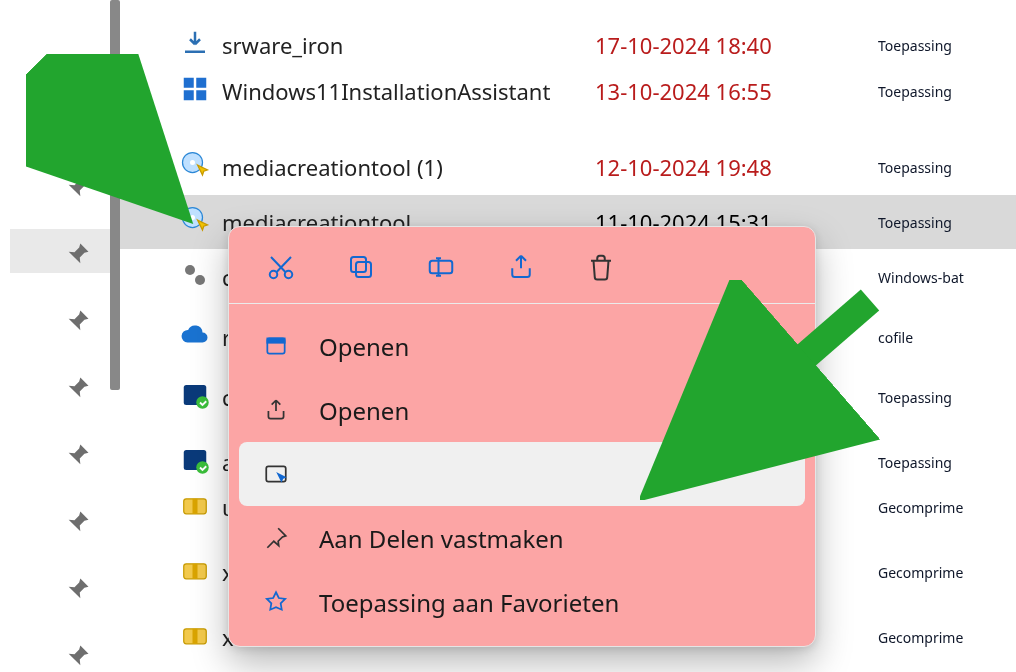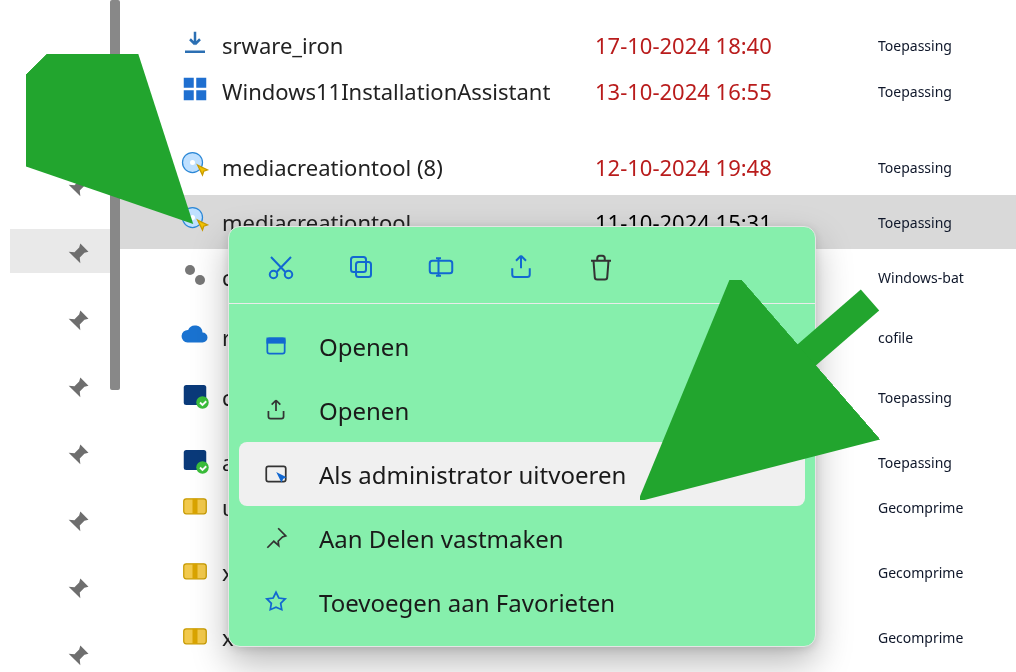--- a/index.html
+++ b/index.html
@@ -88,21 +88,21 @@
     white-space: nowrap;
   }
   .row.selected .date { color: #000000; }
 
   
   .ctxmenu {
     position: absolute;
     left: 228px;
     top: 226px;
     width: 588px;
-    background: #86efac;
+    background: #fca5a5;
     border: 1px solid #e5e5e5;
     border-radius: 12px;
     box-shadow: 0 16px 36px rgba(0,0,0,0.28), 0 2px 8px rgba(0,0,0,0.12);
   }
   .ctx-toolbar {
     display: flex;
     gap: 44px;
     padding: 22px 34px 18px 34px;
     border-bottom: 1px solid #ebebeb;
   }
@@ -199,21 +199,21 @@
       <div class="name">Windows11InstallationAssistant</div>
       <div class="date">13-10-2024 16:55</div>
       <div class="type">Toepassing</div>
     </div>
     <div class="row" style="top: 140px;">
       <div class="icon-slot"><svg class="ficon" viewBox="0 0 24 24">
           <circle cx="10" cy="10" r="8" fill="#bfe0ff" stroke="#2b87d6"></circle>
           <circle cx="10" cy="10" r="2" fill="#fff"></circle>
           <path d="M14 12l8 4-3 1-1 3-4-8z" fill="#f2c200" stroke="#c79a00"></path>
         </svg></div>
-      <div class="name">mediacreationtool (8)</div>
+      <div class="name">mediacreationtool (1)</div>
       <div class="date">12-10-2024 19:48</div>
       <div class="type">Toepassing</div>
     </div>
     <div class="row selected" style="top: 195px;">
       <div class="icon-slot"><svg class="ficon" viewBox="0 0 24 24">
           <circle cx="10" cy="10" r="8" fill="#bfe0ff" stroke="#2b87d6"></circle>
           <circle cx="10" cy="10" r="2" fill="#fff"></circle>
           <path d="M14 12l8 4-3 1-1 3-4-8z" fill="#f2c200" stroke="#c79a00"></path>
         </svg></div>
       <div class="name">mediacreationtool</div>
@@ -341,39 +341,38 @@
         <span>Openen</span>
         <span class="shortcut"></span>
       </div>
       <div class="ctx-item hover">
         <span class="ci-icon">
           <svg viewBox="0 0 24 24" width="26" height="26" fill="none" stroke="#333" stroke-width="1.6">
             <rect x="3" y="5" width="18" height="14" rx="2"></rect>
             <path d="M14 12l6 3-2 1-1 2-3-6z" fill="#1268d1" stroke="#1268d1"></path>
           </svg>
         </span>
-        <span>Als administrator uitvoeren</span>
         <span class="shortcut"></span>
       </div>
       <div class="ctx-item">
         <span class="ci-icon">
           <svg viewBox="0 0 24 24" width="26" height="26" fill="none" stroke="#333" stroke-width="1.6">
             <path d="M14 3l7 7-3 1-4 4 .5 4L10 15l-6 6"></path>
           </svg>
         </span>
         <span>Aan Delen vastmaken</span>
         <span class="shortcut"></span>
       </div>
       <div class="ctx-item">
         <span class="ci-icon">
           <svg viewBox="0 0 24 24" width="26" height="26" fill="none" stroke="#1268d1" stroke-width="1.6">
             <path d="M12 3l2.6 5.3 5.9.9-4.2 4.1 1 5.8L12 16.9 6.7 19.1l1-5.8L3.5 9.2l5.9-.9L12 3z"></path>
           </svg>
         </span>
-        <span>Toevoegen aan Favorieten</span>
+        <span>Toepassing aan Favorieten</span>
         <span class="shortcut"></span>
       </div>
     </div>
 </div>
 
 <div class="arrow" style="left:26px; top:54px;">
   <svg width="170" height="170">
     <defs>
         <marker id="ah1" markerWidth="8" markerHeight="8" refX="6" refY="4" orient="auto">
       <path d="M0,0 L8,4 L0,8 Z" fill="#22a52e"></path>

